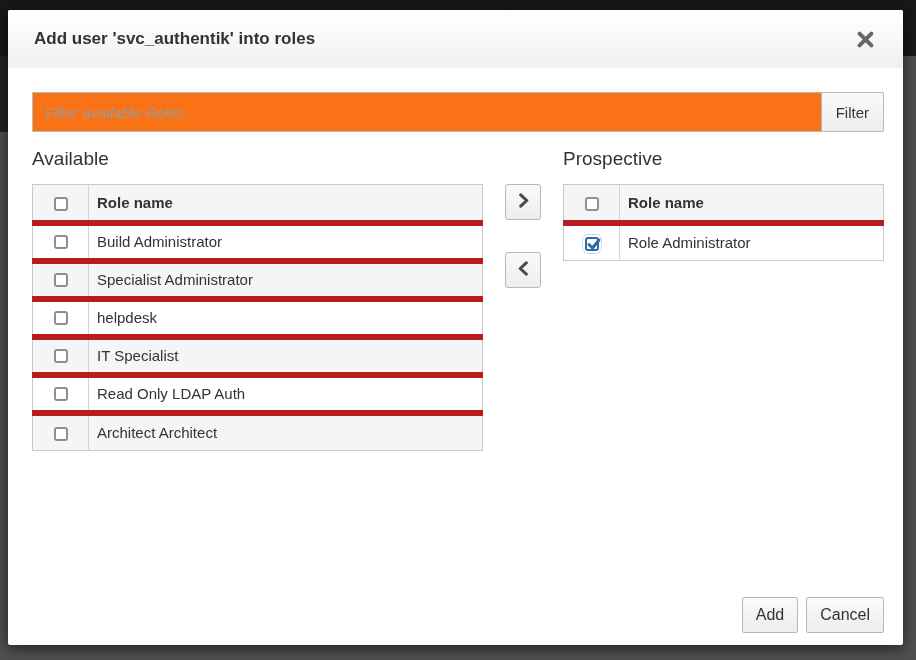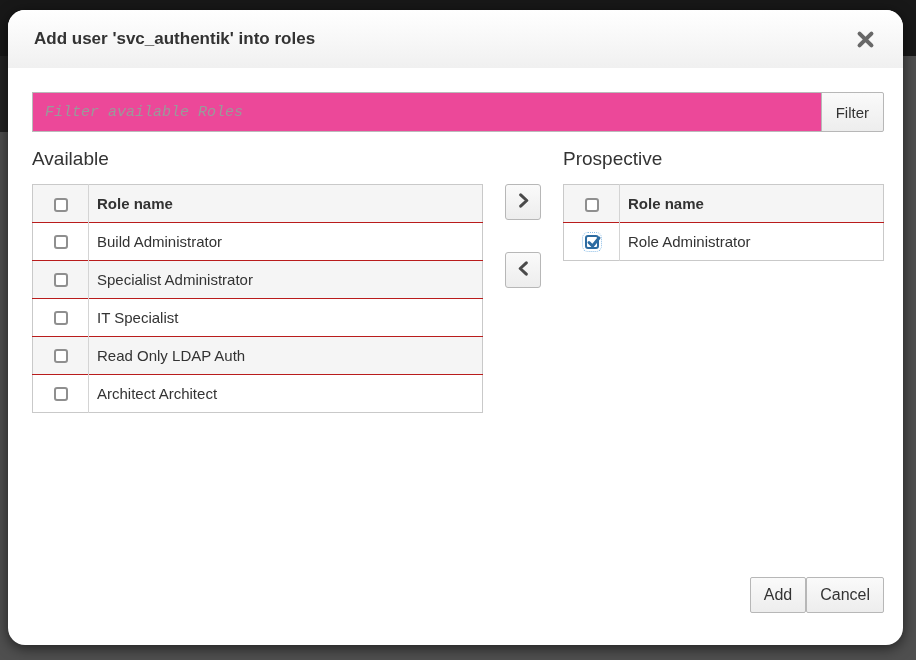--- a/index.html
+++ b/index.html
@@ -8,39 +8,39 @@
     font-family:"Liberation Sans","DejaVu Sans",sans-serif;
     background:#4f4f4f;
     position:relative;
     color:#333;
   }
   .backdrop-top { position:absolute; top:0; left:0; width:916px; height:56px; background:#181818; }
   .backdrop-left-dark { position:absolute; top:56px; left:0; width:8px; height:76px; background:#232323; }
 
   .modal {
     position:absolute; left:8px; top:10px; width:895px; height:635px;
-    background:#fff; border-radius:17px;
+    background:#fff; border-radius:2px;
     box-shadow:0 3px 14px rgba(0,0,0,0.6);
     overflow:hidden;
   }
   .modal-header {
     height:58px; display:flex; align-items:center; justify-content:space-between;
     padding:0 24px 0 26px;
     background:linear-gradient(to bottom,#ffffff 0%,#f7f7f7 55%,#f0f0f0 100%);
   }
   .modal-title { font-size:17px; font-weight:700; color:#333; }
   .close-btn {
     background:none; border:none; cursor:pointer; padding:4px; line-height:0; opacity:.85;
   }
   .modal-body { padding:24px 19px 0 24px; position:relative; height:577px; }
 
   .filter-row { display:flex; width:100%; }
   .filter-input {
-    flex:1; height:40px; border:1px solid #bababa; background:#ec4899;
-    padding:0 12px; font-size:15px; font-family:Liberation Mono, monospace; color:#333; outline:none;
+    flex:1; height:40px; border:1px solid #bababa; background:#f97316;
+    padding:0 12px; font-size:15px; font-family:Liberation Sans, sans-serif; color:#333; outline:none;
   }
   .filter-input::placeholder { color:#9a9a9a; font-style:italic; opacity:1; }
   .btn {
     font-family:Liberation Sans, sans-serif; font-size:15px; color:#333;
     background:linear-gradient(to bottom,#fafafa,#ededed);
     border:1px solid #b7b7b7; border-radius:2px; cursor:pointer;
   }
   .filter-btn { height:40px; padding:0 14px; margin-left:-1px; border-radius:0 2px 2px 0; }
 
   .columns { display:flex; margin-top:15px; }
@@ -49,38 +49,38 @@
   .col-right { width:321px; }
   .col-heading { font-size:19px; font-weight:400; color:#333; margin:0 0 13px 0; line-height:24px; }
   .col-mid-spacer { height:37px; }
 
   table.roles { width:100%; border-collapse:collapse; border:1px solid #c9c9c9; background:#fff; }
   table.roles th, table.roles td { height:38px; vertical-align:middle; text-align:left; }
   table.roles thead tr { background:#f5f5f5;margin-top:36px; }
   table.roles thead th { border-bottom:1px dotted #c9c9c9; font-size:15px; font-weight:700; color:#333; }
   .cb-cell { width:56px; border-right:1px solid #d4d4d4; text-align:center !important; }
   .name-cell { padding-left:8px; font-size:15px; color:#333; }
-  table.roles tbody tr { border-top:1px solid #b91c1c; }
+  table.roles tbody tr { border-top:6px solid #b91c1c; }
   table.roles tbody tr:nth-child(even) { background:#f5f5f5; }
 
   .checkbox {
     display:inline-block; width:14px; height:14px; background:#fff;
     border:2px solid #8f8f8f; border-radius:3px; position:relative; vertical-align:middle;
     cursor:pointer;
   }
   .checkbox.checked { border-color:#2d6ca2; outline:1px dotted #8abde6; outline-offset:2px; }
   .checkbox.checked svg { position:absolute; left:-1px; top:-3px; }
 
   .transfer-btn {
     width:36px; height:36px; display:flex; align-items:center; justify-content:center;
     border-radius:3px;
   }
   .transfer-btn + .transfer-btn { margin-top:32px; }
 
-  .footer { position:absolute; right:19px; bottom:32px; display:flex; }
+  .footer { position:absolute; right:19px; bottom:12px; display:flex; gap:8px; }
   .footer .btn { height:36px; padding:0 13px; font-size:16px; }
 </style>
 </head>
 <body>
 
 <div>
   <div class="backdrop-top"></div>
   <div class="backdrop-left-dark"></div>
 </div>
 
@@ -118,20 +118,24 @@
             </tr>
           </thead>
           <tbody id="available-body">
               <tr>
                 <td class="cb-cell"><span class="checkbox"></span></td>
                 <td class="name-cell">Build Administrator</td>
               </tr>
               <tr>
                 <td class="cb-cell"><span class="checkbox"></span></td>
                 <td class="name-cell">Specialist Administrator</td>
+              </tr>
+              <tr>
+                <td class="cb-cell"><span class="checkbox"></span></td>
+                <td class="name-cell">helpdesk</td>
               </tr>
               <tr>
                 <td class="cb-cell"><span class="checkbox"></span></td>
                 <td class="name-cell">IT Specialist</td>
               </tr>
               <tr>
                 <td class="cb-cell"><span class="checkbox"></span></td>
                 <td class="name-cell">Read Only LDAP Auth</td>
               </tr>
               <tr>

